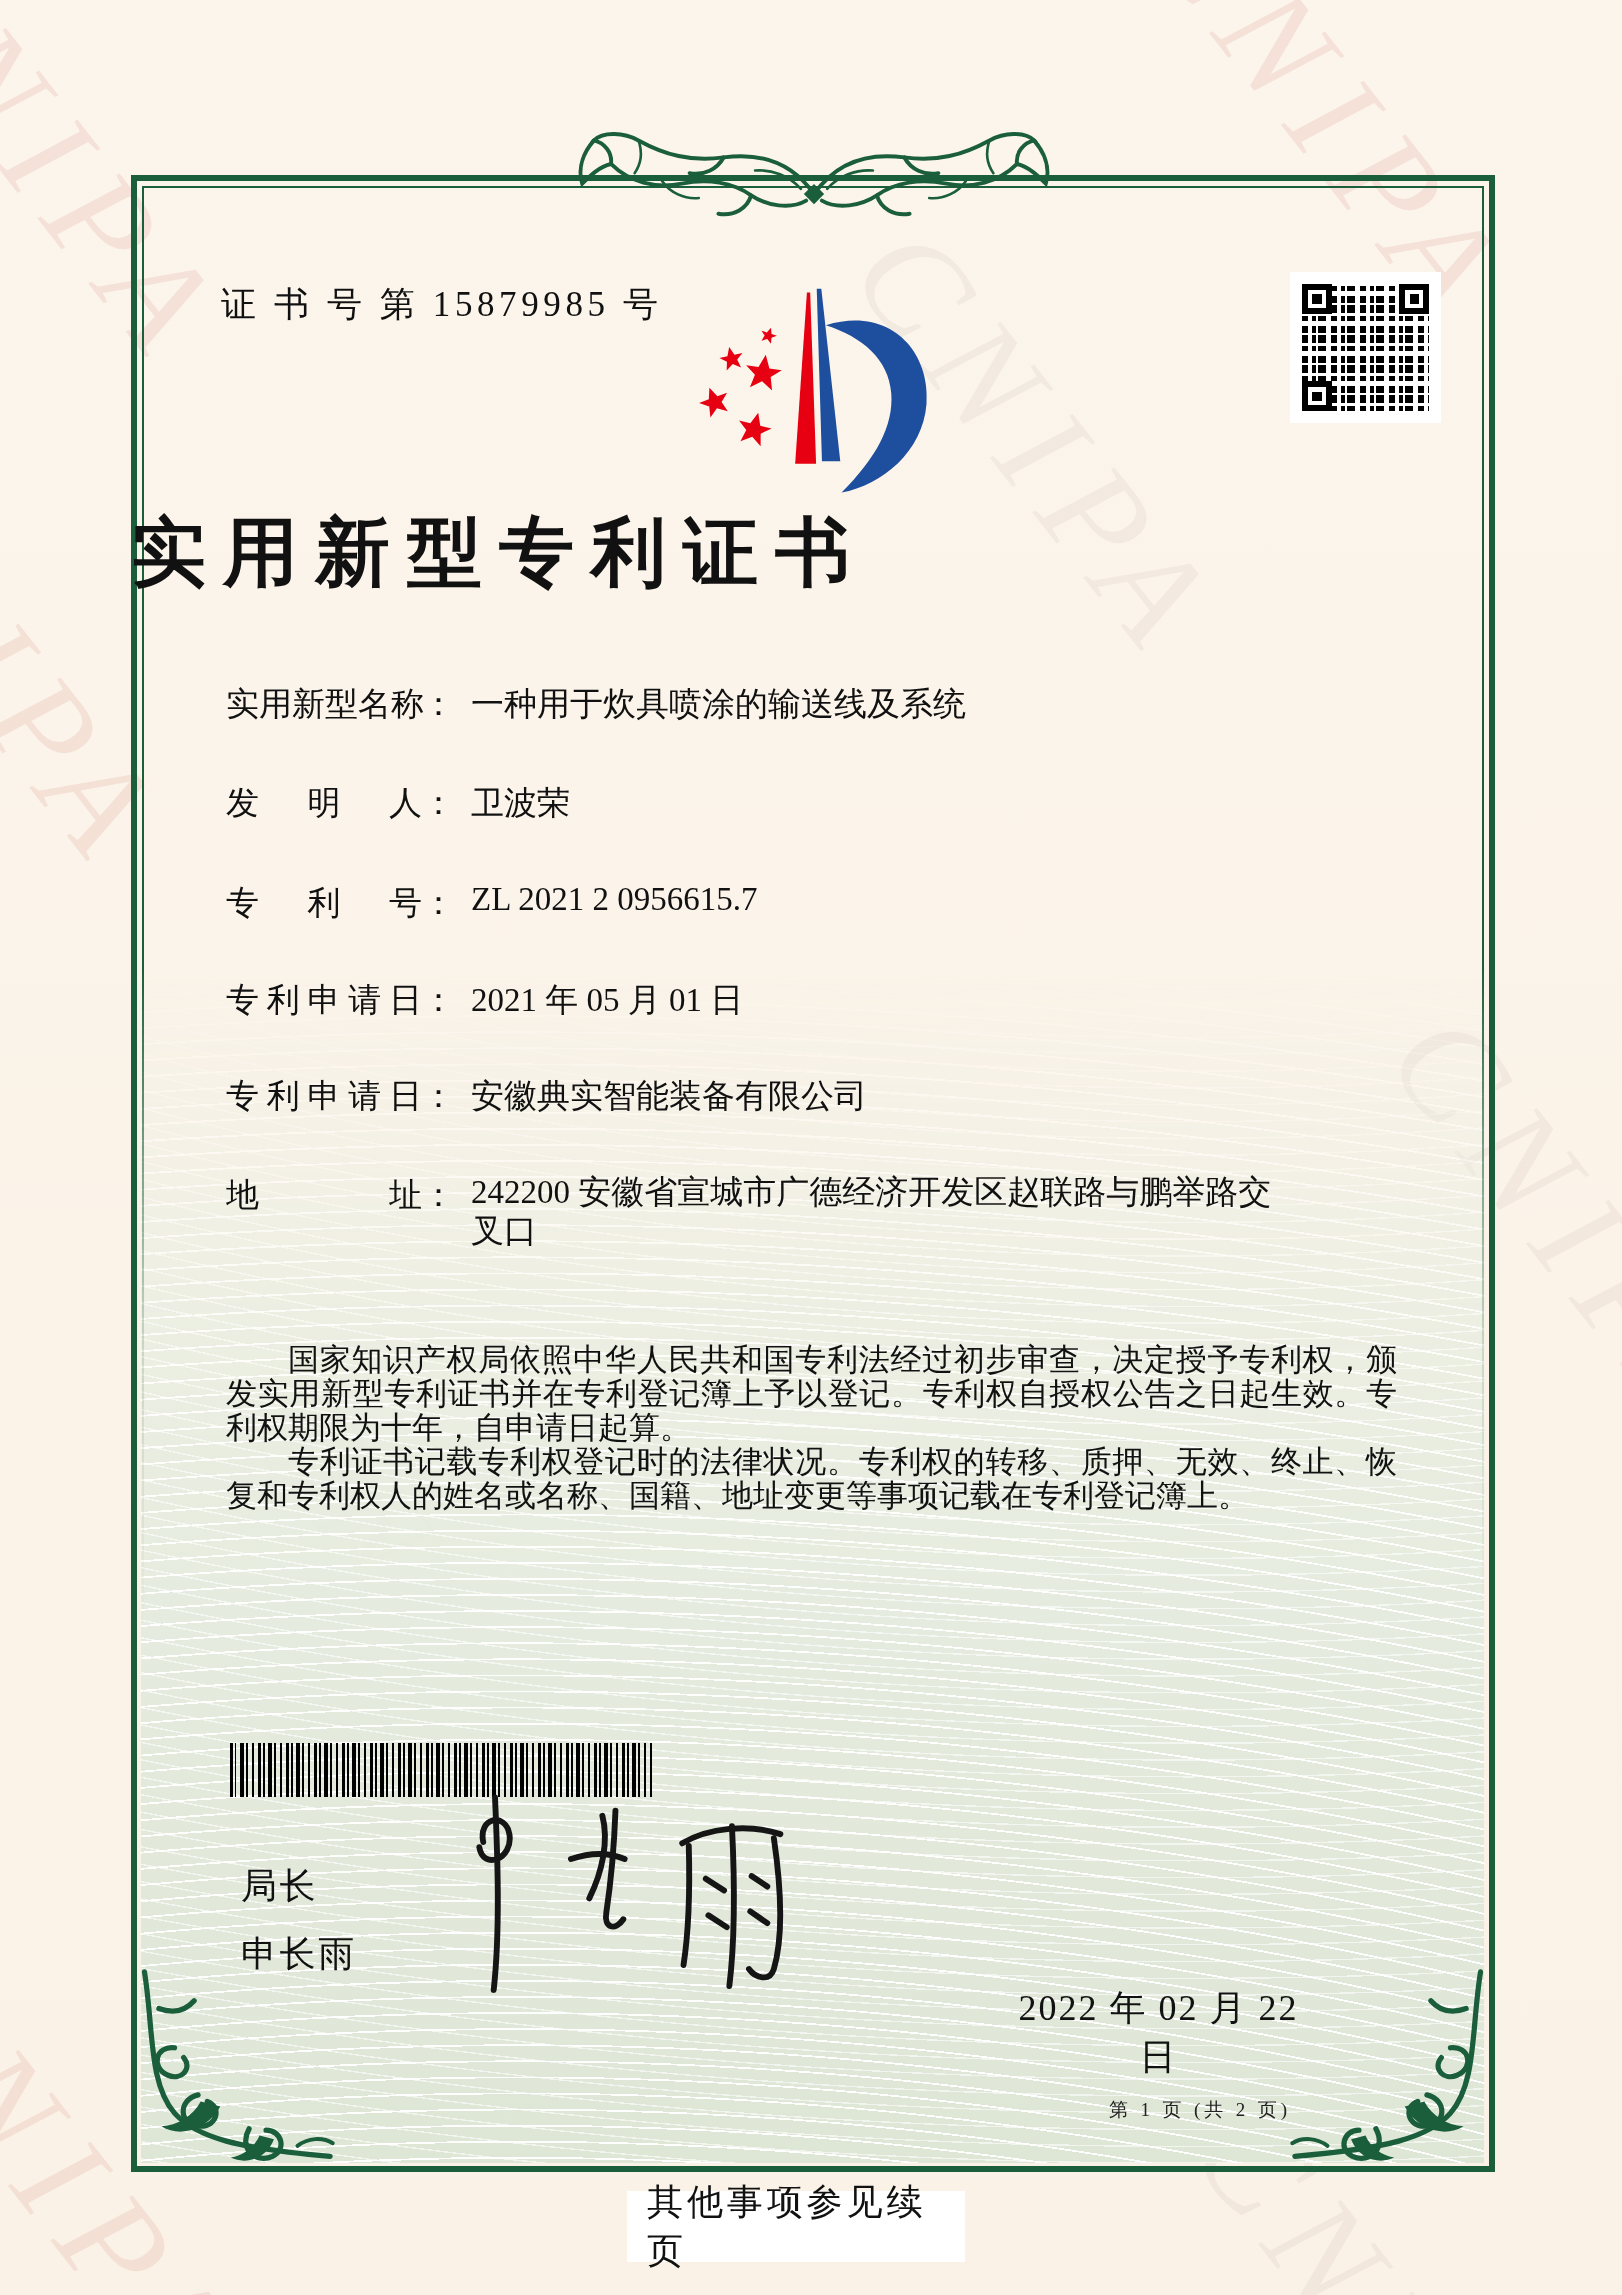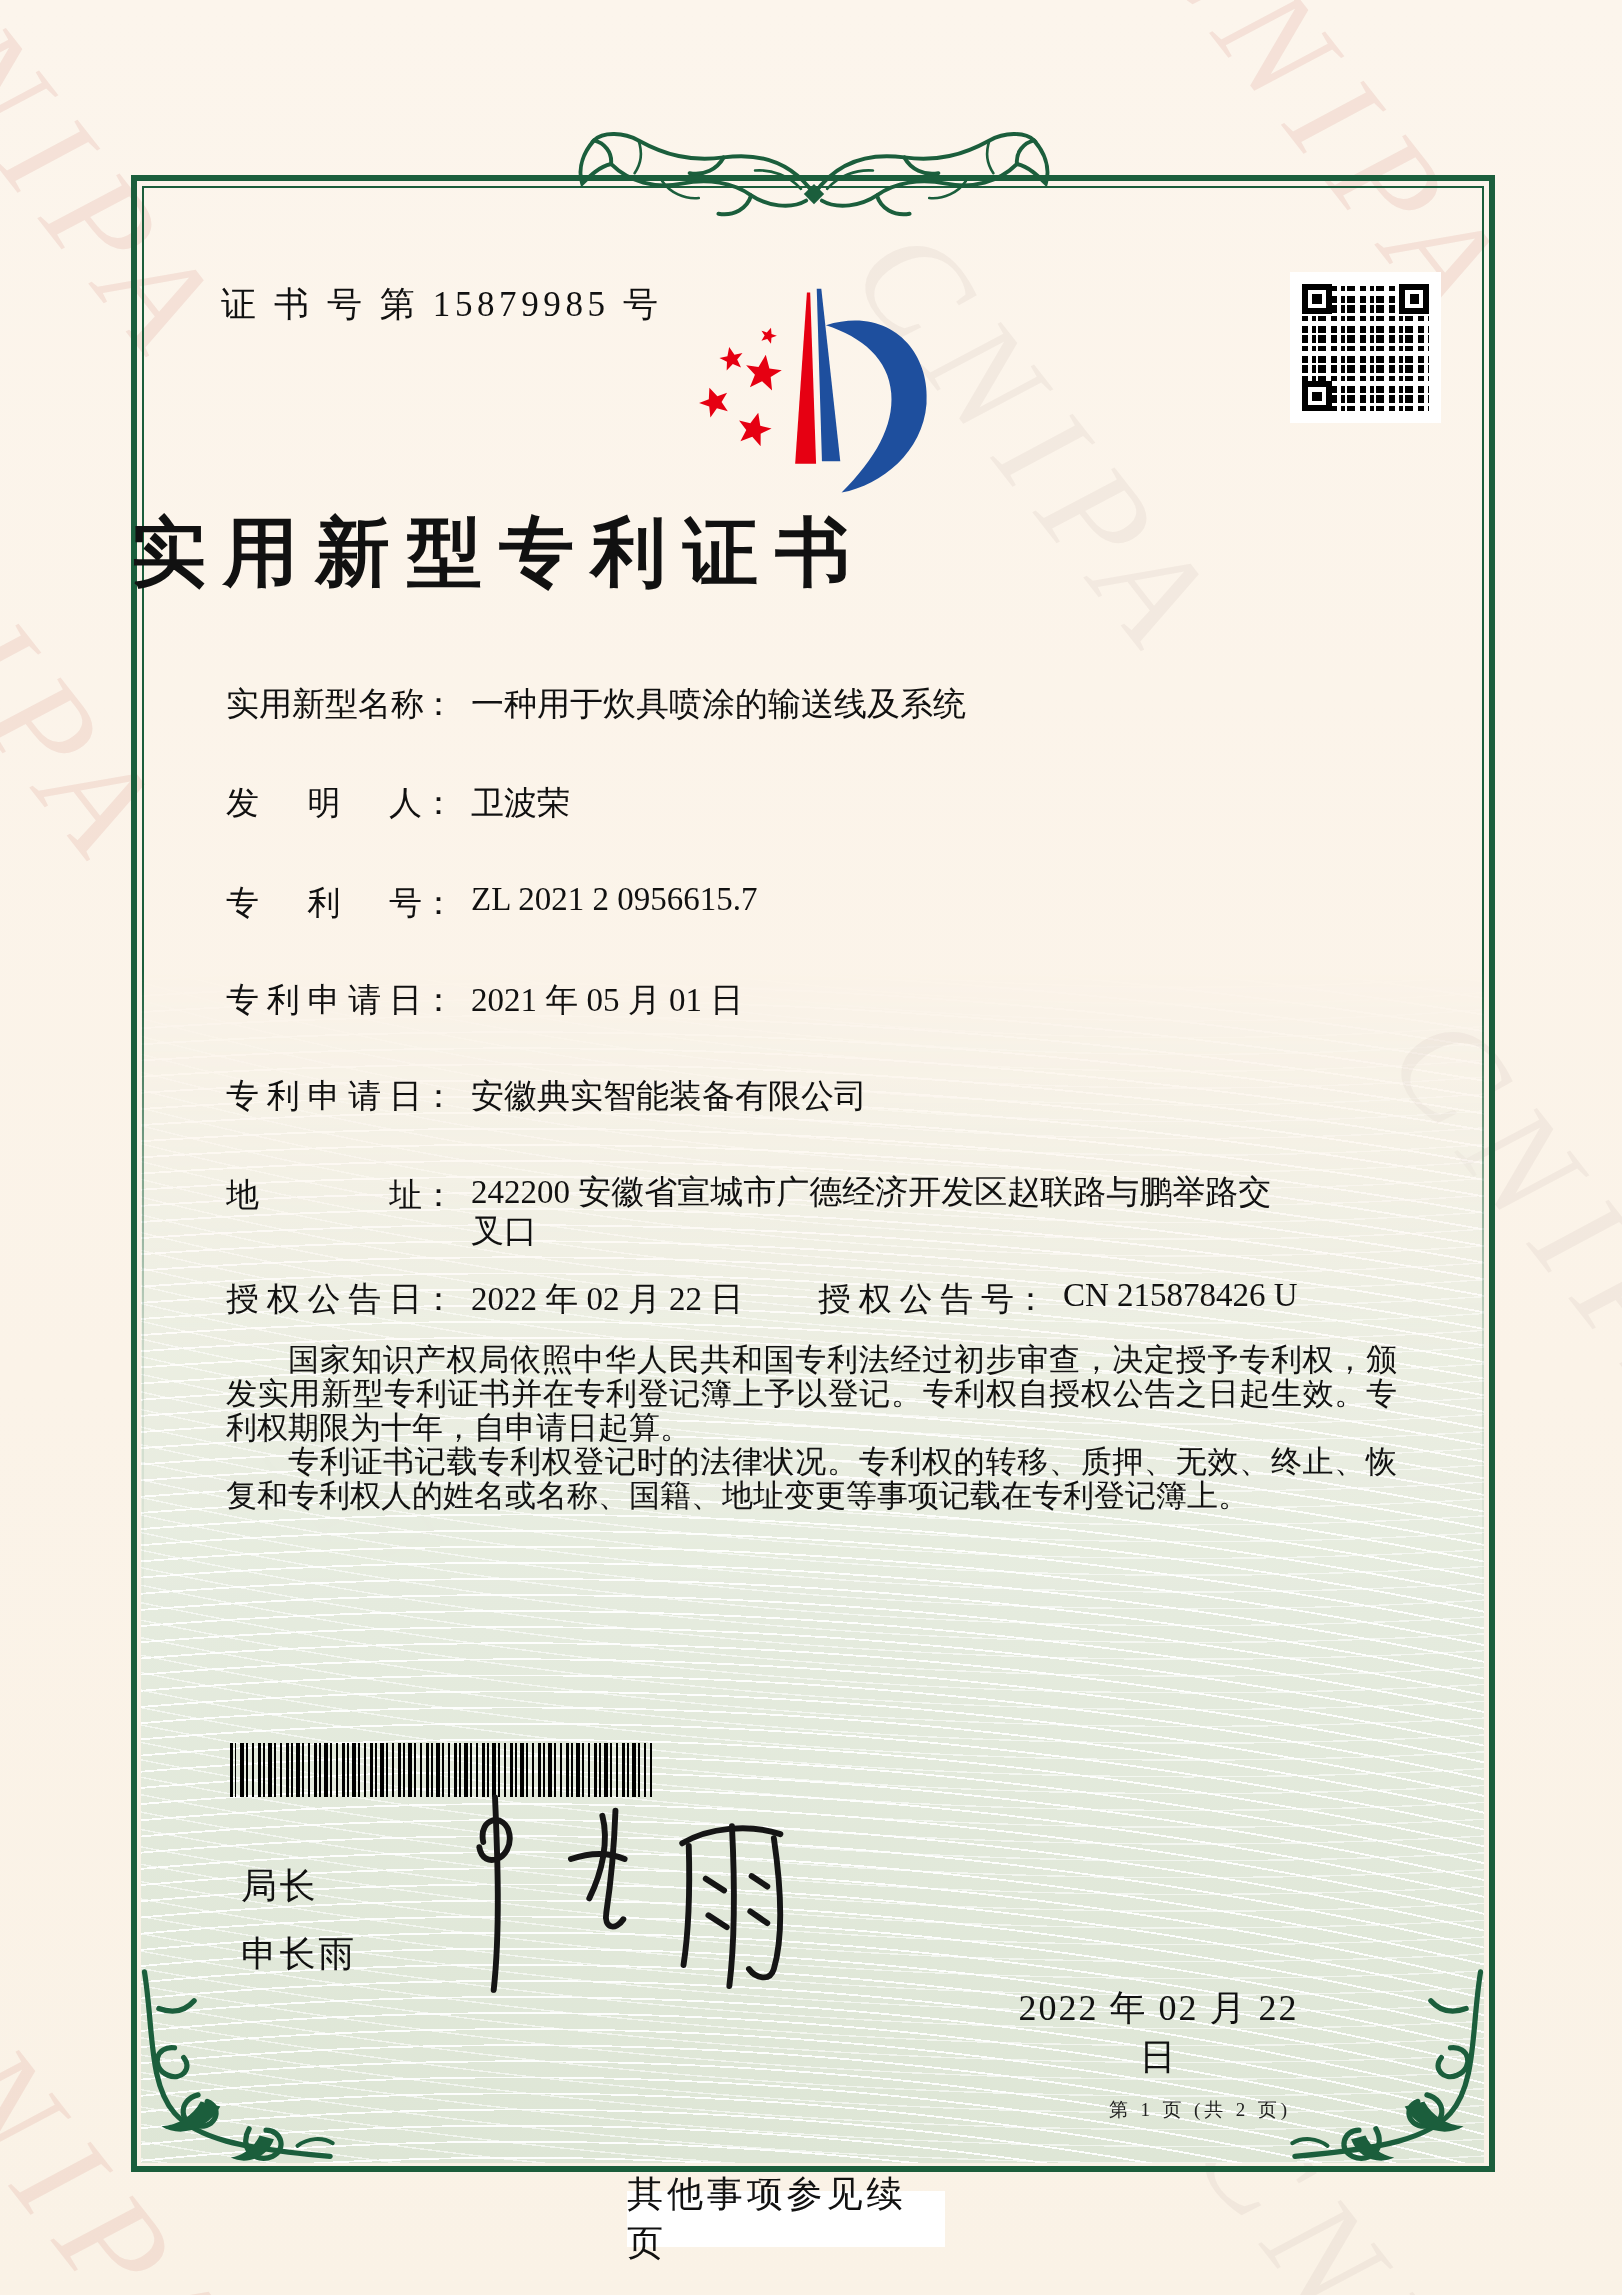--- a/index.html
+++ b/index.html
@@ -65,22 +65,22 @@
       transparent 6.5px 9.8px,#000 9.8px 14.4px,transparent 14.4px 16.4px,#000 16.4px 17.7px,transparent 17.7px 21.6px,
       #000 21.6px 23.6px,transparent 23.6px 28px);}
 
   .sig-title{left:241px;top:1862px;font-size:36px;letter-spacing:2.6px;}
   .sig-name{left:241px;top:1930px;font-size:36px;letter-spacing:2.6px;}
   .signature{position:absolute;left:406px;top:1779px;width:432px;height:236px;z-index:4;}
 
   .issue-date{left:1008px;top:1984px;width:301px;text-align:center;font-size:36px;letter-spacing:2px;}
   .pageinfo{left:131px;top:2097px;width:1160px;text-align:right;font-size:19px;color:#222;letter-spacing:3.9px;}
 
-  .footer-strip{position:absolute;left:627px;top:2191px;width:318px;height:56px;background:#ffffff;z-index:4;
-    display:flex;align-items:center;justify-content:center;}
+  .footer-strip{position:absolute;left:627px;top:2191px;width:318px;height:71px;background:#ffffff;z-index:4;
+    display:flex;align-items:center;justify-content:center;padding-left:20px;}
   .footer-strip span{font-size:36px;letter-spacing:3.9px;color:#111;}
 </style>
 </head>
 <body>
 
 <div class="page">
 
   <div class="wm" style="left:-46px;top:-98px;">CNIPA</div>
   <div class="wm" style="left:1240px;top:-137px;">CNIPA</div>
   <div class="wm faint" style="left:949px;top:196px;">CNIPA</div>
@@ -172,26 +172,20 @@
     <span class="lab">专利号</span><span class="cl">：</span><span class="val">ZL 2021 2 0956615.7</span>
   </div>
   <div class="row r3">
     <span class="lab">专利申请日</span><span class="cl">：</span><span class="val">2021 年 05 月 01 日</span>
   </div>
   <div class="row r4">
     <span class="lab">专利申请日</span><span class="cl">：</span><span class="val">安徽典实智能装备有限公司</span>
   </div>
   <div class="row r5">
     <span class="lab">地址</span><span class="cl">：</span><span class="val">242200 安徽省宣城市广德经济开发区赵联路与鹏举路交叉口</span>
-  </div>
-  <div class="row rgrant">
-    <span class="lab">授权公告日</span><span class="cl">：</span><span class="val">2022 年 02 月 22 日</span>
-    <span class="grant2">
-      <span class="lab">授权公告号</span><span class="cl">：</span><span class="val">CN 215878426 U</span>
-    </span>
   </div>
 
   <div class="paras">
     <p>国家知识产权局依照中华人民共和国专利法经过初步审查，决定授予专利权，颁发实用新型专利证书并在专利登记簿上予以登记。专利权自授权公告之日起生效。专利权期限为十年，自申请日起算。</p>
     <p>专利证书记载专利权登记时的法律状况。专利权的转移、质押、无效、终止、恢复和专利权人的姓名或名称、国籍、地址变更等事项记载在专利登记簿上。</p>
   </div>
 
   <div class="barcode"></div>
 
   <div class="txt sig-title">局长</div>

